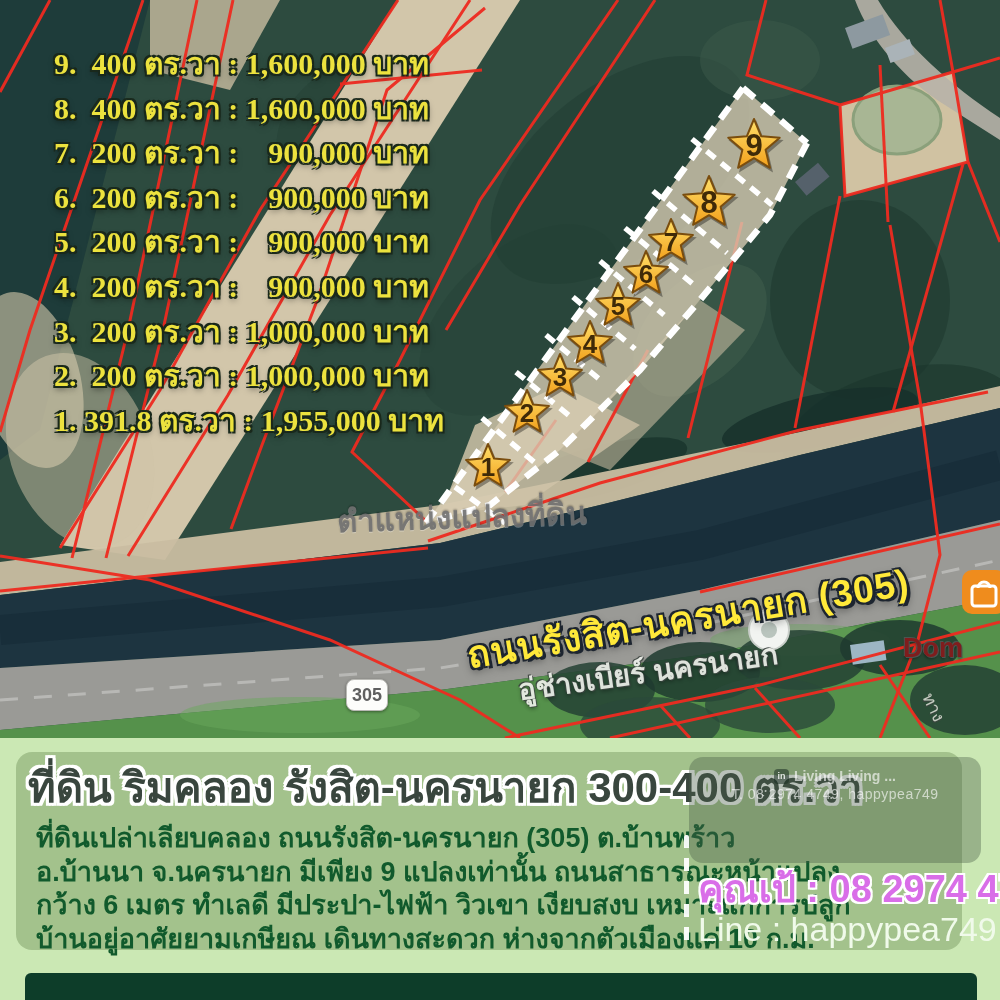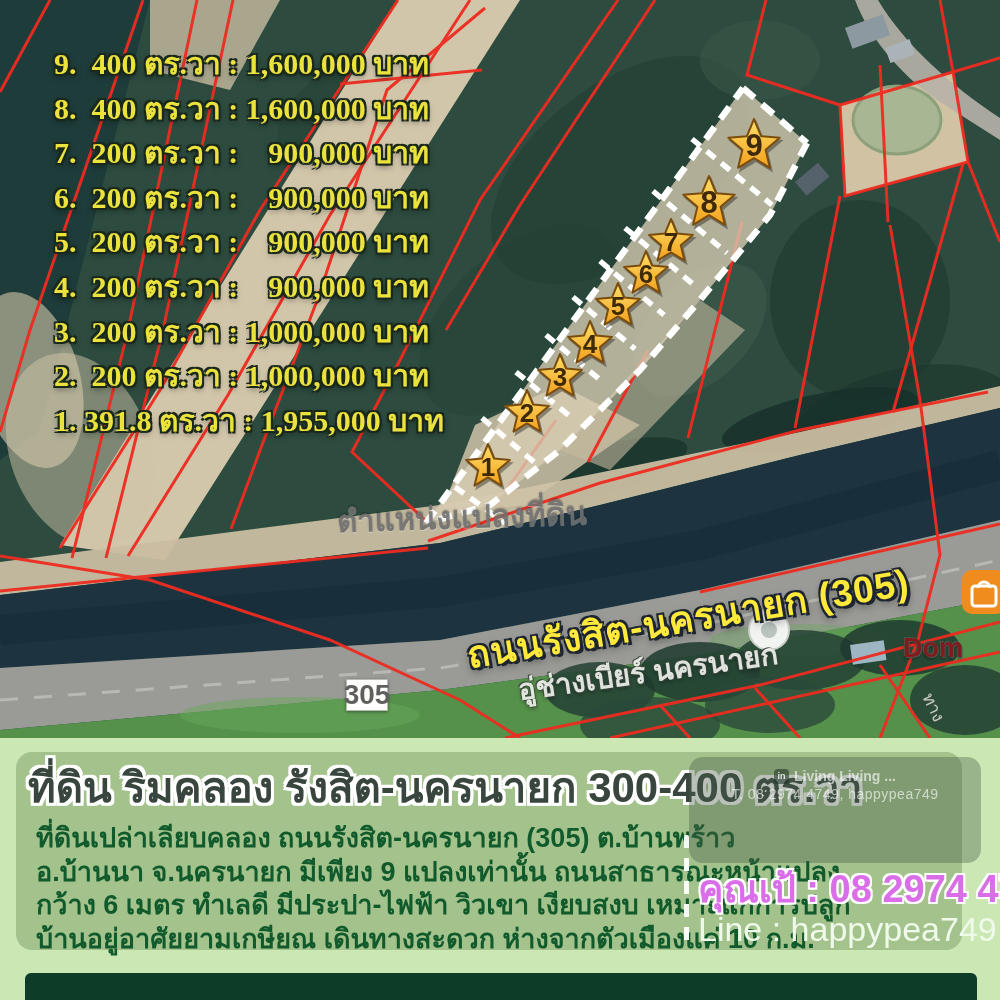--- a/index.html
+++ b/index.html
@@ -19,21 +19,21 @@
       font-size:29px;font-weight:bold;color:#eef0ea;white-space:nowrap;opacity:.92;
       text-shadow:1px 1px 0 #3c4440,-1px -1px 0 #3c4440,0 2px 4px rgba(0,0,0,.45);}
   .map-watermark{position:absolute;left:337px;top:492px;transform:rotate(-2deg);
       font-size:31px;font-weight:bold;color:#707070;white-space:nowrap;opacity:.9;
       text-shadow:0 1px 0 rgba(255,255,255,.35),0 -1px 2px rgba(0,0,0,.35);}
   .poi-dom{position:absolute;left:903px;top:633px;font-size:27px;font-weight:bold;color:#7f1d1d;
       text-shadow:1px 1px 0 #4c5450,-1px -1px 0 #4c5450,0 2px 3px rgba(0,0,0,.4);}
   .poi-side{position:absolute;left:940px;top:688px;transform:rotate(64deg);transform-origin:left top;
       font-size:17px;color:#e0e4da;opacity:.85;text-shadow:1px 1px 1px #444;}
   .shield{position:absolute;left:346px;top:679px;width:42px;height:32px;background:#fdfdfb;
-      border:1px solid #b9b9b4;border-radius:0;color:#5f5f5f;font-size:28px;font-weight:bold;
+      border:1px solid #b9b9b4;border-radius:8px;color:#5f5f5f;font-size:18px;font-weight:bold;
       display:flex;align-items:center;justify-content:center;box-shadow:0 1px 3px rgba(0,0,0,.4);}
   
   .bottom{position:absolute;left:0;top:738px;width:1000px;height:262px;background:#cbe8b4;}
   .panel{position:absolute;left:16px;top:14px;width:946px;height:198px;background:#a3c28c;border-radius:16px;}
   .panel-title{position:absolute;left:12px;top:2px;font-size:42px;font-weight:bold;color:#39463e;white-space:nowrap;
       text-shadow:-3px -3px 0 #fff,3px -3px 0 #fff,-3px 3px 0 #fff,3px 3px 0 #fff,0 -3px 0 #fff,0 3px 0 #fff,-3px 0 0 #fff,3px 0 0 #fff;}
   .panel-desc{position:absolute;left:20px;top:70px;width:644px;text-align:center;
       font-size:27px;font-weight:bold;color:#115a2c;line-height:33.5px;white-space:nowrap;}
   .wm-box{position:absolute;left:650px;top:5px;width:292px;height:106px;background:rgba(70,92,72,.38);
       border-radius:14px;color:rgba(255,255,255,.62);font-size:14px;text-align:center;padding-top:12px;margin-left:23px;}

